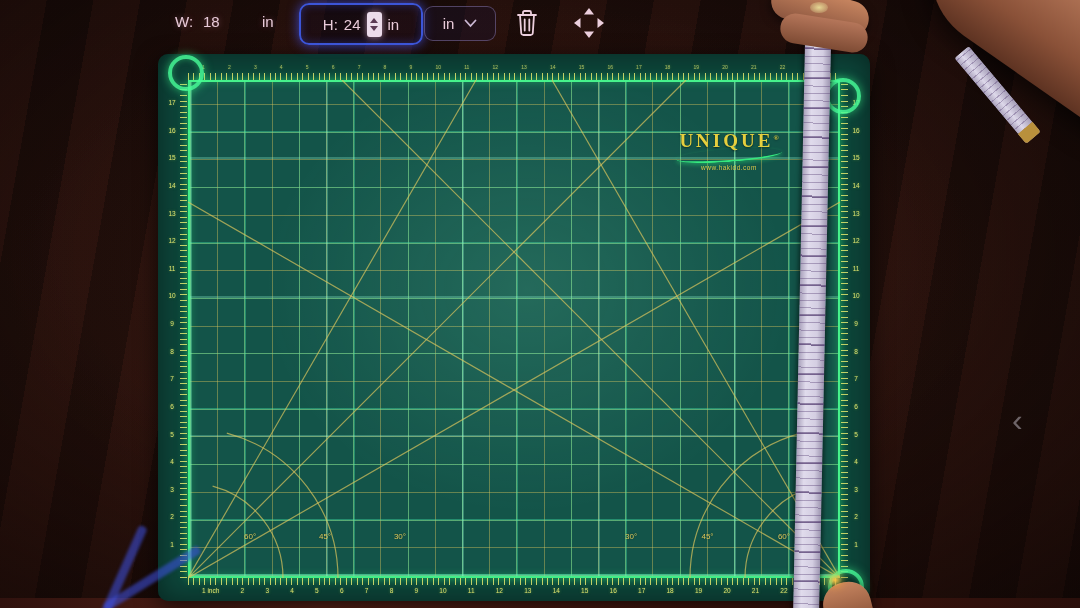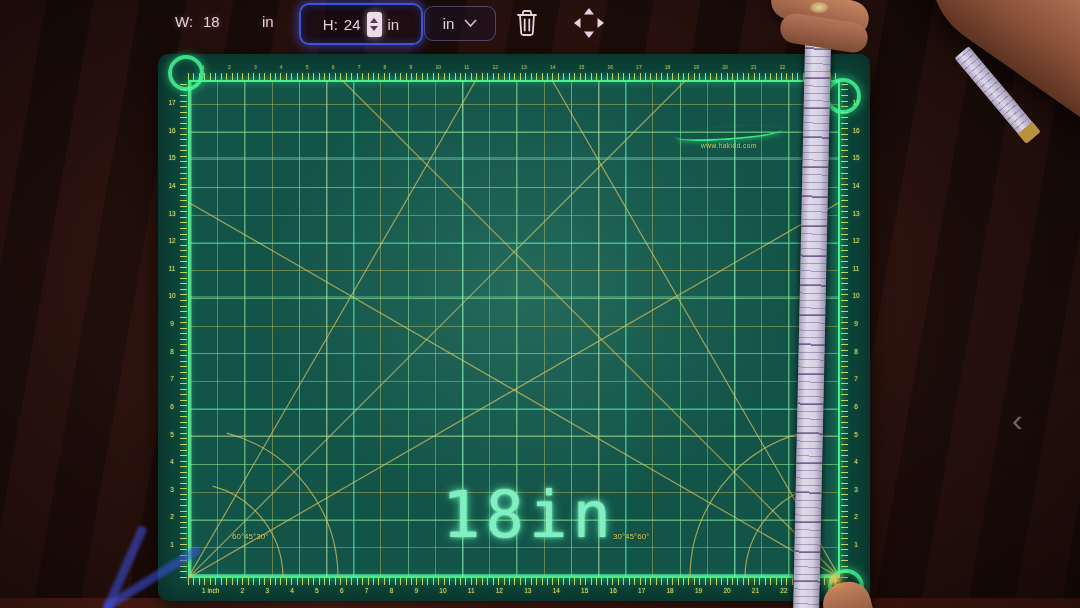--- a/index.html
+++ b/index.html
@@ -45,21 +45,21 @@
       repeating-linear-gradient(90deg, rgba(218,196,92,.42) 0 1px, transparent 1px 27.2px),
       repeating-linear-gradient(0deg, rgba(218,196,92,.42) 0 1px, transparent 1px 27.7px);}
   .diag{position:absolute;left:30px;top:26px;width:652px;height:498px;pointer-events:none;}
   .ticks{position:absolute;pointer-events:none;}
   .ticks.h{height:7px;left:30px;width:652px;background:repeating-linear-gradient(90deg, rgba(225,230,110,.85) 0 1px, transparent 1px 5.44px);}
   .ticks.v{width:7px;top:26px;height:498px;background:repeating-linear-gradient(0deg, rgba(225,230,110,.85) 0 1px, transparent 1px 5.54px);}
   .rrow{position:absolute;display:flex;justify-content:space-between;color:#dce26e;pointer-events:none;}
   .rcol{position:absolute;display:flex;flex-direction:column;justify-content:space-between;color:#dce26e;pointer-events:none;}
   .rnum{font-size:6.5px;line-height:10px;text-align:center;text-shadow:0 0 3px rgba(180,220,80,.5);}
   .rnum-top{font-size:5px;opacity:.75;}
-  .angle-row{position:absolute;display:flex;pointer-events:none;}
+  .angle-row{position:absolute;display:flex;justify-content:space-between;pointer-events:none;margin-left:12px;}
   .angle-label{font-size:8px;color:#dcc75a;text-shadow:0 0 2px rgba(0,0,0,.4);}
 
   .logo{position:absolute;left:505px;top:76px;width:132px;text-align:center;pointer-events:none;}
   .brand{font-family:"Liberation Serif",serif;font-weight:bold;font-size:19px;letter-spacing:3px;color:#e6cf3e;
     text-shadow:0 1px 2px rgba(0,0,0,.5);}
   .brand sup{font-size:7px;letter-spacing:0;}
   .swoosh{width:106px;height:11px;margin:-3px auto 0;border-bottom:2.5px solid #35e87e;border-radius:50%;
     transform:rotate(-4deg);box-shadow:0 2px 4px rgba(50,255,130,.35);}
   .website{font-size:6.5px;color:#d8c84a;margin-top:2px;letter-spacing:.5px;}
 
@@ -226,25 +226,25 @@
       <span class="angle-label">45°</span>
       <span class="angle-label">30°</span>
     </div>
   <div class="angle-row" style="left:455px;top:478px;width:165px;">
       <span class="angle-label">30°</span>
       <span class="angle-label">45°</span>
       <span class="angle-label">60°</span>
     </div>
 
   <div class="logo">
+    <div class="brand"><span>UNIQUE</span><sup>®</sup></div>
     <div class="swoosh"></div>
     <div class="website">www.hakidd.com</div>
   </div>
 
-  <div class="dim-label" style="left:284px;top:424px;font-size:64px;"><span>18in</span></div>
 </div>
 
 <div class="handle" style="left:168px;top:55px;"></div>
 <div class="handle" style="left:825px;top:78px;"></div>
 <div class="handle" style="left:828px;top:569px;"></div>
 
 <div class="tape"></div>
 <div class="blue-x">
     <i class="s1"></i>
     <i class="s2"></i>

